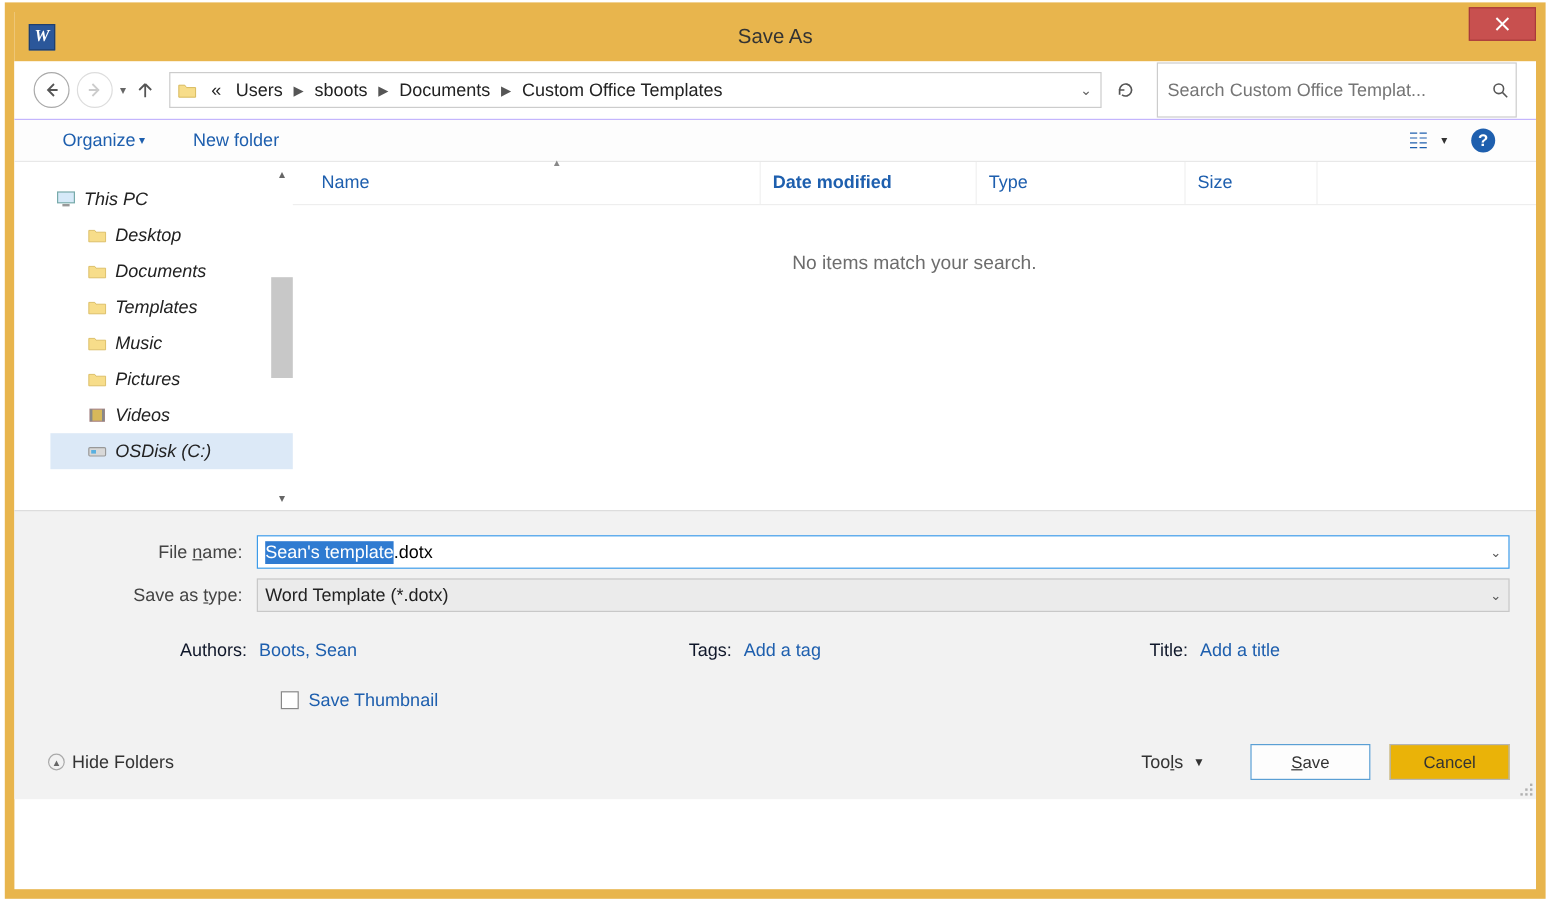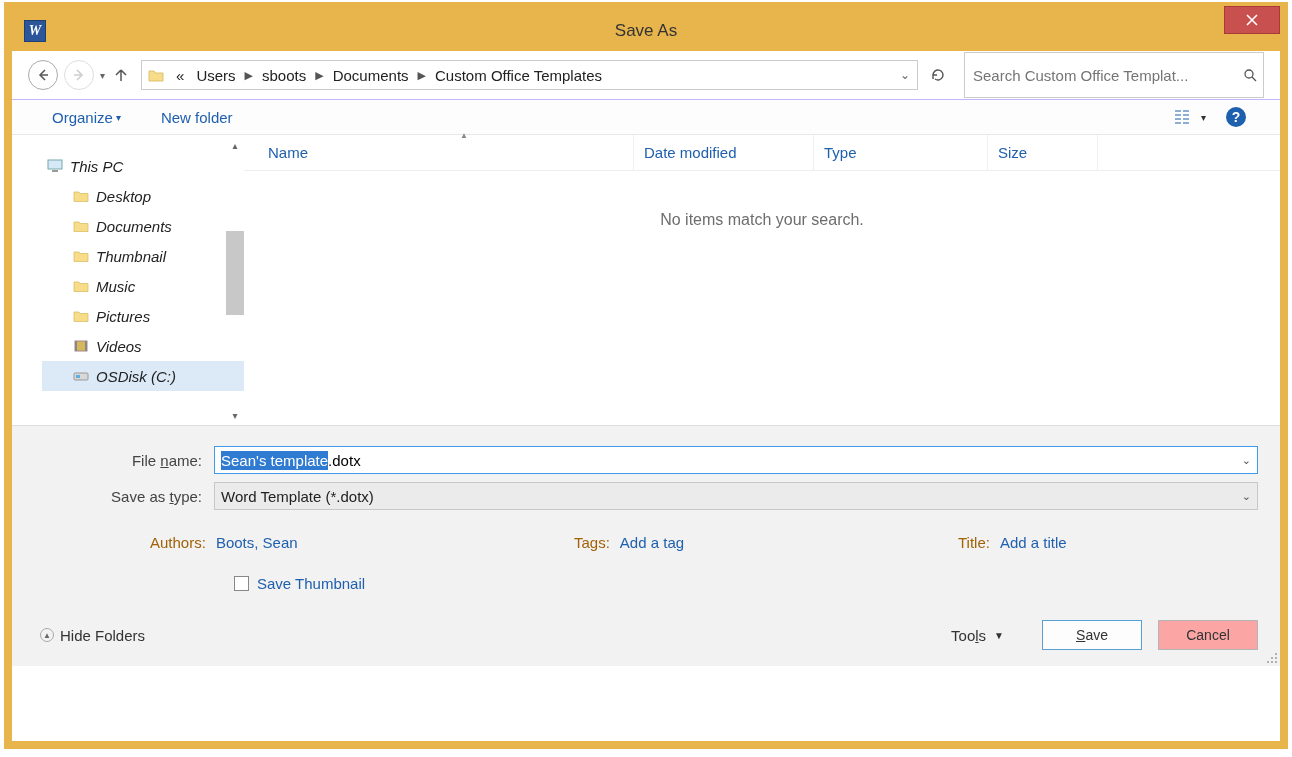--- a/index.html
+++ b/index.html
@@ -53,30 +53,30 @@
   
   .bottom{ background:#f2f2f2; border-top:1px solid #ddd; padding:20px 22px 10px; position:relative;}
   .row{display:flex; align-items:center; margin-bottom:8px;}
   .lbl{width:180px; text-align:right; padding-right:12px; font-size:15px; color:#444;}
   .txtinput{flex:1; height:28px; border:1px solid #3d9be9; background:white; display:flex;align-items:center; padding:0 6px; font-size:15px;}
   .sel-text{background:#2f7bd1; color:white; padding:1px 0;}
   .combo{flex:1; height:28px; border:1px solid #c8c8c8; background:#ebebeb; display:flex;align-items:center; padding:0 6px; font-size:15px; color:#222;}
   .combo .dd, .txtinput .dd{margin-left:auto; color:#555; font-size:11px;}
   .metarow{display:flex; padding:16px 0 6px 116px; gap:24px; font-size:15px;}
   .meta{display:flex; gap:10px;}
-  .meta .k{color:#a16207;}
+  .meta .k{color:#0f172a;}
   .meta .v{color:#1e5fae;}
   .thumbrow{padding:18px 0 10px 200px; display:flex; align-items:center; gap:8px; font-size:15px; color:#1e5fae;}
   .cbx{width:15px;height:15px;border:1px solid #888;background:white;}
   .btnrow{display:flex; align-items:center; padding:18px 0 6px 0;}
   .hide{display:flex;align-items:center; gap:6px; font-size:15px; color:#333; margin-left:6px;}
   .hide .chev{width:14px;height:14px;border:1px solid #aaa;border-radius:50%;display:flex;align-items:center;justify-content:center;font-size:8px;color:#666;}
   .push{flex:1;}
   .tools{font-size:15px; color:#333; display:flex;align-items:center;gap:8px; margin-right:22px;}
-  .btn{width:100px;height:30px;border:1px solid #b5b5b5;background:#fca5a5;display:flex;align-items:center;justify-content:center;font-size:14px;color:#333;margin-left:16px;}
+  .btn{width:100px;height:30px;border:1px solid #b5b5b5;background:#eab308;display:flex;align-items:center;justify-content:center;font-size:14px;color:#333;margin-left:16px;}
   .btn.primary{border:1px solid #5a9fd4; background:#fdfdfd;}
   .grip{position:absolute; right:1px; bottom:1px; width:14px;height:14px;}
   .grip span{position:absolute; width:2px;height:2px;background:#b0b0b0;}
   u.ak{text-decoration:underline;}
   svg{display:block;}
 </style>
 </head>
 <body>
 
 <div class="window">
@@ -196,21 +196,21 @@
               </svg>
             </span>
             <span>Documents</span>
           </div>
         <div class="tree-item indent">
             <span class="ficon">
               <svg width="16" height="16" viewBox="0 0 16 16">
                 <path d="M1 4 h5 l1 1.5 H15 v8 H1 z" fill="#f7dd8a" stroke="#d6b85a" stroke-width="0.7"></path>
               </svg>
             </span>
-            <span>Thumbnail</span>
+            <span>Templates</span>
           </div>
         <div class="tree-item indent">
             <span class="ficon">
               <svg width="16" height="16" viewBox="0 0 16 16">
                 <path d="M1 4 h5 l1 1.5 H15 v8 H1 z" fill="#f7dd8a" stroke="#d6b85a" stroke-width="0.7"></path>
               </svg>
             </span>
             <span>Music</span>
           </div>
         <div class="tree-item indent">
@@ -246,21 +246,21 @@
         <div class="scroll-thumb"></div>
         <div class="scroll-arrow" style="position:absolute;bottom:0;width:100%;">▾</div>
       </div>
     </div>
     <div class="content">
       <div class="col-headers">
         <div class="ch" style="width:390px; padding-left:24px;">
             <span class="sort" style="left:220px;">▲</span>
             <span>Name</span>
           </div>
-        <div class="ch" style="width:180px;">Date modified</div>
+        <div class="ch" style="width:180px;font-weight:bold;">Date modified</div>
         <div class="ch" style="width:174px;">Type</div>
         <div class="ch" style="width:110px;">Size</div>
       </div>
       <div class="empty">No items match your search.</div>
     </div>
   </div>
 
   <div class="bottom">
     <div class="row">
       <div class="lbl">File <u class="ak">n</u>ame:</div>

